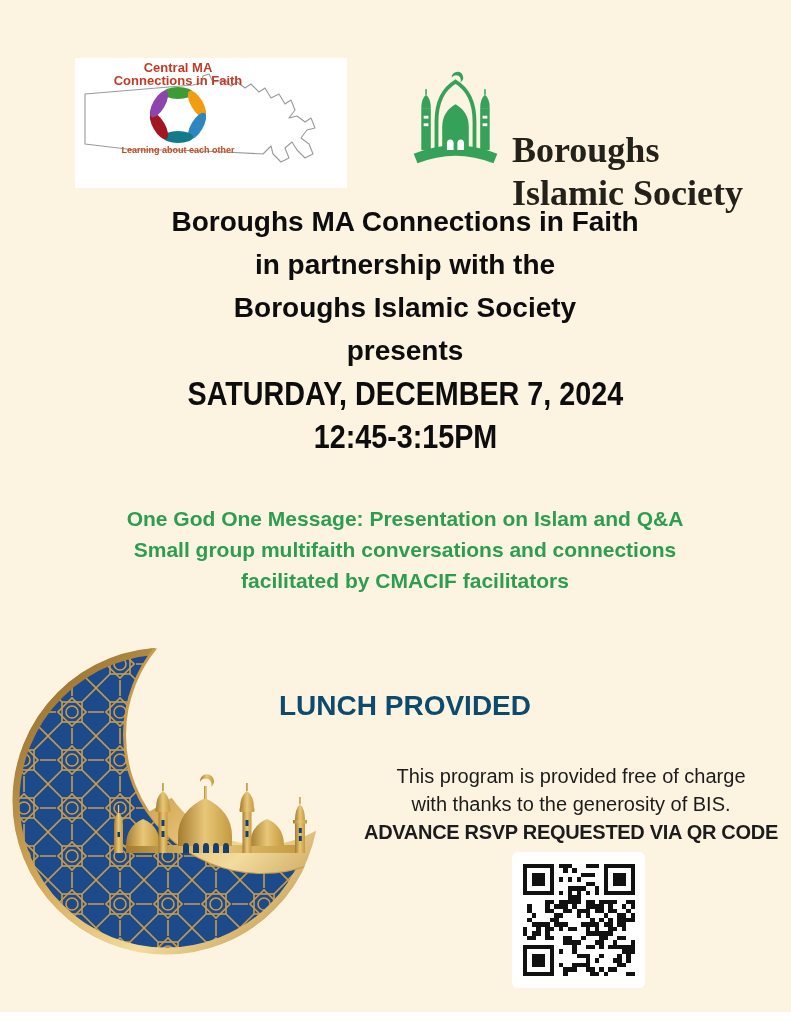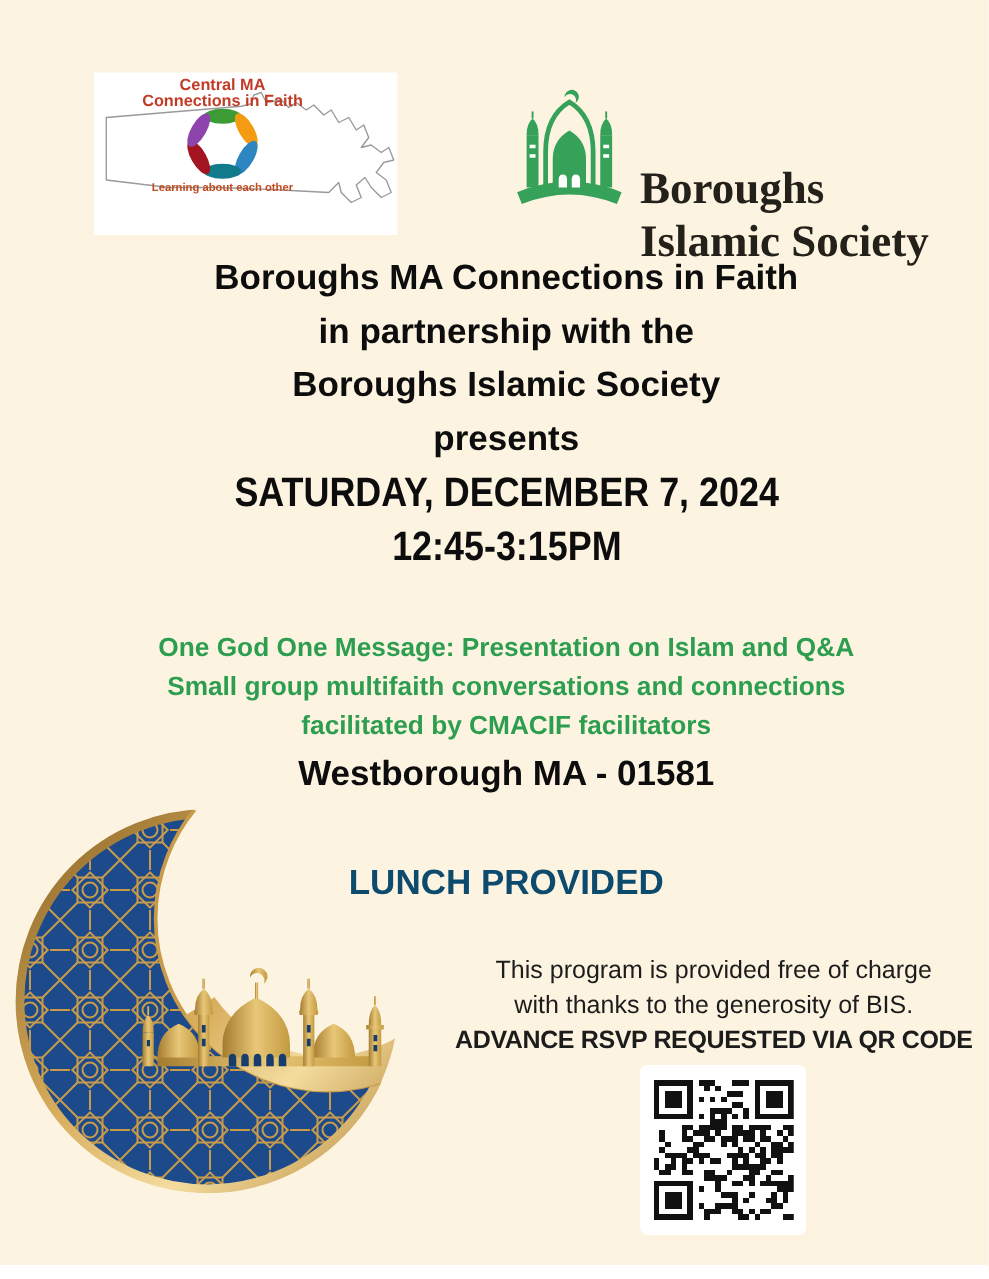--- a/index.html
+++ b/index.html
@@ -1,21 +1,21 @@
 <!DOCTYPE html>
 <html><head>
 <meta charset="utf-8">
 <style>
   html,body{margin:0;padding:0;}
   .page{
     position:relative; width:791px; height:1023px; overflow:hidden;
     background:#fcf3e1; font-family:"Liberation Sans", sans-serif;
   }
   
-  .cmacif-box{position:absolute; left:75px; top:58px; width:243px; height:130px; background:#ffffff;}
+  .cmacif-box{position:absolute; left:75px; top:58px; width:272px; height:130px; background:#ffffff;}
   .cmacif-box svg{position:absolute; left:0; top:0;}
   .cmacif-title{position:absolute; left:0; top:3px; width:206px; text-align:center;
     font-weight:bold; font-size:13px; line-height:13px; color:#c23b27;}
   .cmacif-tagline{position:absolute; left:0; top:87px; width:206px; text-align:center;
     font-weight:bold; font-size:9px; color:#c24a1f;}
   .bis-logo{position:absolute; left:408px; top:68px; width:360px; height:110px;}
   .bis-icon{position:absolute; left:0; top:0;}
   .bis-name{position:absolute; left:104px; top:14px; width:260px;
     font-family:"Liberation Serif", serif; font-weight:bold; font-size:36px; line-height:43px; color:#24211a;margin-top:47px;}
   
@@ -113,21 +113,20 @@
     <div class="row"><span class="cond">12:45-3:15PM</span></div>
   </div>
 
   <div class="program">
     <div>One God One Message: Presentation on Islam and Q&amp;A</div>
     <div>Small group multifaith conversations and connections</div>
     <div>facilitated by CMACIF facilitators</div>
   </div>
 
   <div class="venue">
-    <div>Westborough MA - 01581</div>
   </div>
   <div class="lunch">LUNCH PROVIDED</div>
 
   <div class="footer-note">
     <div>This program is provided free of charge</div>
     <div>with thanks to the generosity of BIS.</div>
     <div class="rsvp">ADVANCE RSVP REQUESTED VIA QR CODE</div>
   </div>
   <div class="qr-box">
     <svg id="qr-svg" width="112" height="112" viewBox="0 0 25 25" shape-rendering="crispEdges">

